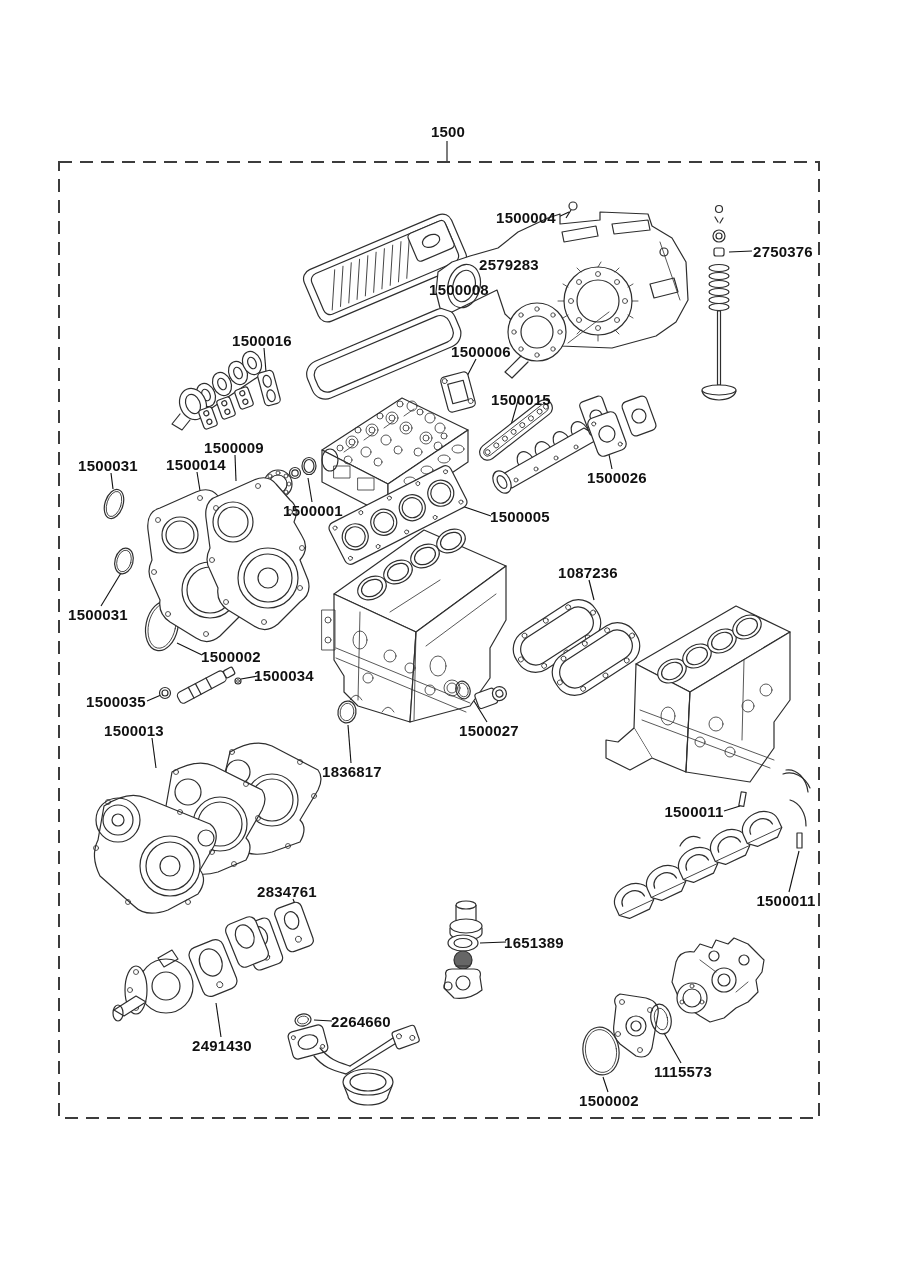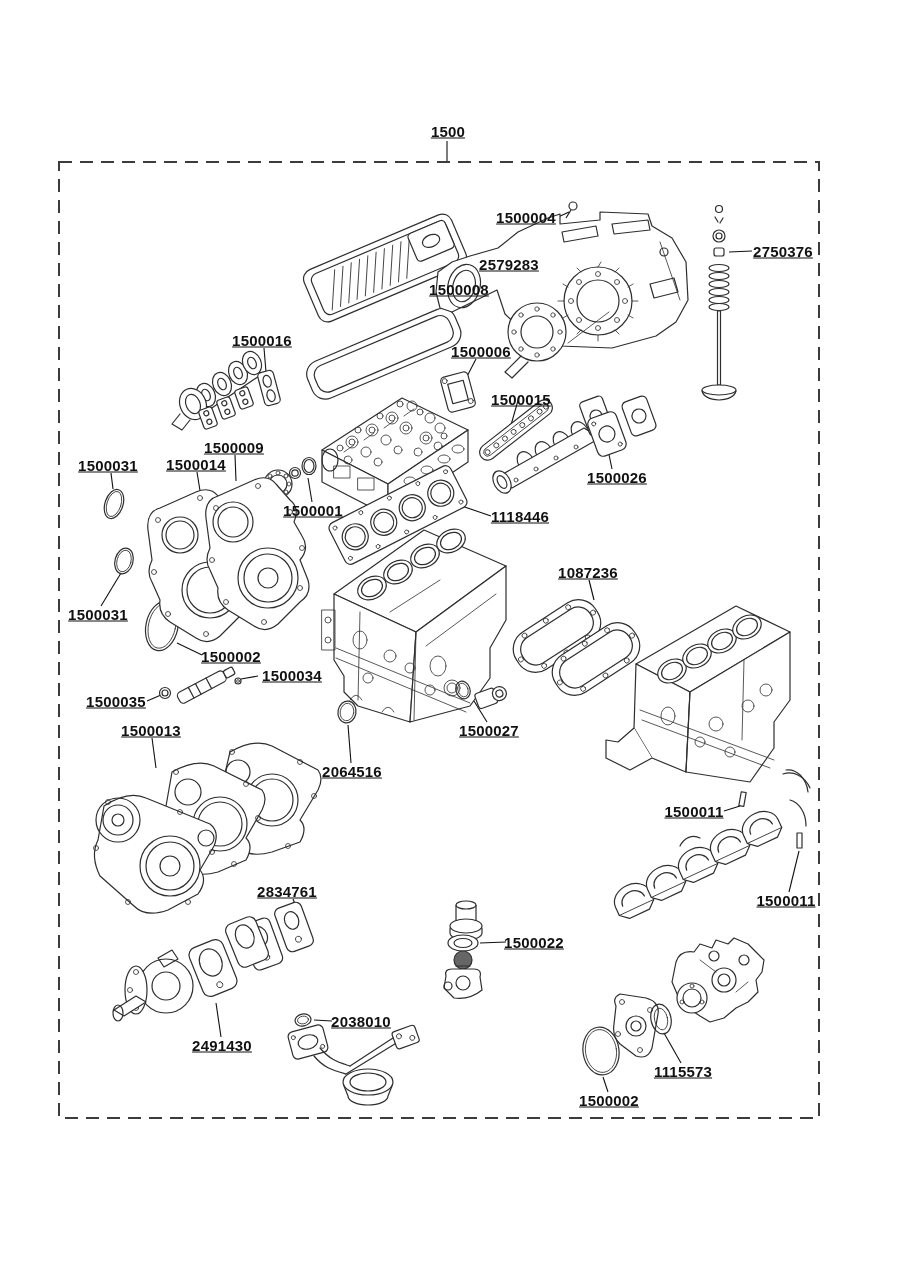--- a/index.html
+++ b/index.html
@@ -1,20 +1,20 @@
 <!DOCTYPE html>
 <html><head>
 <meta charset="utf-8">
 <style>
   html,body{margin:0;padding:0;background:#fff;}
   #canvas{position:relative;width:900px;height:1277px;background:#fff;overflow:hidden;
     font-family:"Liberation Sans",sans-serif;}
   svg{position:absolute;left:0;top:0;}
   .lbl{position:absolute;transform:translate(-50%,-50%);font-size:15px;font-weight:700;
-    color:#111;white-space:nowrap;letter-spacing:0.2px;text-decoration:underline;}
+    color:#111;white-space:nowrap;letter-spacing:0.2px;}
   .ln{fill:none;stroke:#2e2e2e;stroke-width:1.2;stroke-linejoin:round;stroke-linecap:round;}
   .wh{fill:#fff;stroke:#2e2e2e;stroke-width:1.2;stroke-linejoin:round;}
   .ld{stroke:#111;stroke-width:1.1;fill:none;}
   .thin{stroke-width:0.8;}
 </style>
 </head>
 <body>
 
 <div id="canvas">
 <svg width="900" height="1277" viewBox="0 0 900 1277">
@@ -733,31 +733,31 @@
 <div class="lbl" style="left:783px;top:251px">2750376</div>
 <div class="lbl" style="left:509px;top:264px">2579283</div>
 <div class="lbl" style="left:459px;top:289px">1500008</div>
 <div class="lbl" style="left:262px;top:340px">1500016</div>
 <div class="lbl" style="left:481px;top:351px">1500006</div>
 <div class="lbl" style="left:521px;top:399px">1500015</div>
 <div class="lbl" style="left:234px;top:447px">1500009</div>
 <div class="lbl" style="left:108px;top:465px">1500031</div>
 <div class="lbl" style="left:196px;top:464px">1500014</div>
 <div class="lbl" style="left:313px;top:510px">1500001</div>
-<div class="lbl" style="left:520px;top:516px">1118446</div>
+<div class="lbl" style="left:520px;top:516px">1500005</div>
 <div class="lbl" style="left:617px;top:477px">1500026</div>
 <div class="lbl" style="left:98px;top:614px">1500031</div>
 <div class="lbl" style="left:588px;top:572px">1087236</div>
 <div class="lbl" style="left:231px;top:656px">1500002</div>
-<div class="lbl" style="left:292px;top:675px">1500034</div>
+<div class="lbl" style="left:284px;top:675px">1500034</div>
 <div class="lbl" style="left:116px;top:701px">1500035</div>
-<div class="lbl" style="left:151px;top:730px">1500013</div>
+<div class="lbl" style="left:134px;top:730px">1500013</div>
 <div class="lbl" style="left:489px;top:730px">1500027</div>
-<div class="lbl" style="left:352px;top:771px">2064516</div>
+<div class="lbl" style="left:352px;top:771px">1836817</div>
 <div class="lbl" style="left:694px;top:811px">1500011</div>
 <div class="lbl" style="left:786px;top:900px">1500011</div>
 <div class="lbl" style="left:287px;top:891px">2834761</div>
-<div class="lbl" style="left:534px;top:942px">1500022</div>
-<div class="lbl" style="left:361px;top:1021px">2038010</div>
+<div class="lbl" style="left:534px;top:942px">1651389</div>
+<div class="lbl" style="left:361px;top:1021px">2264660</div>
 <div class="lbl" style="left:222px;top:1045px">2491430</div>
 <div class="lbl" style="left:683px;top:1071px">1115573</div>
 <div class="lbl" style="left:609px;top:1100px">1500002</div>
 </div>
 
 </body></html>

